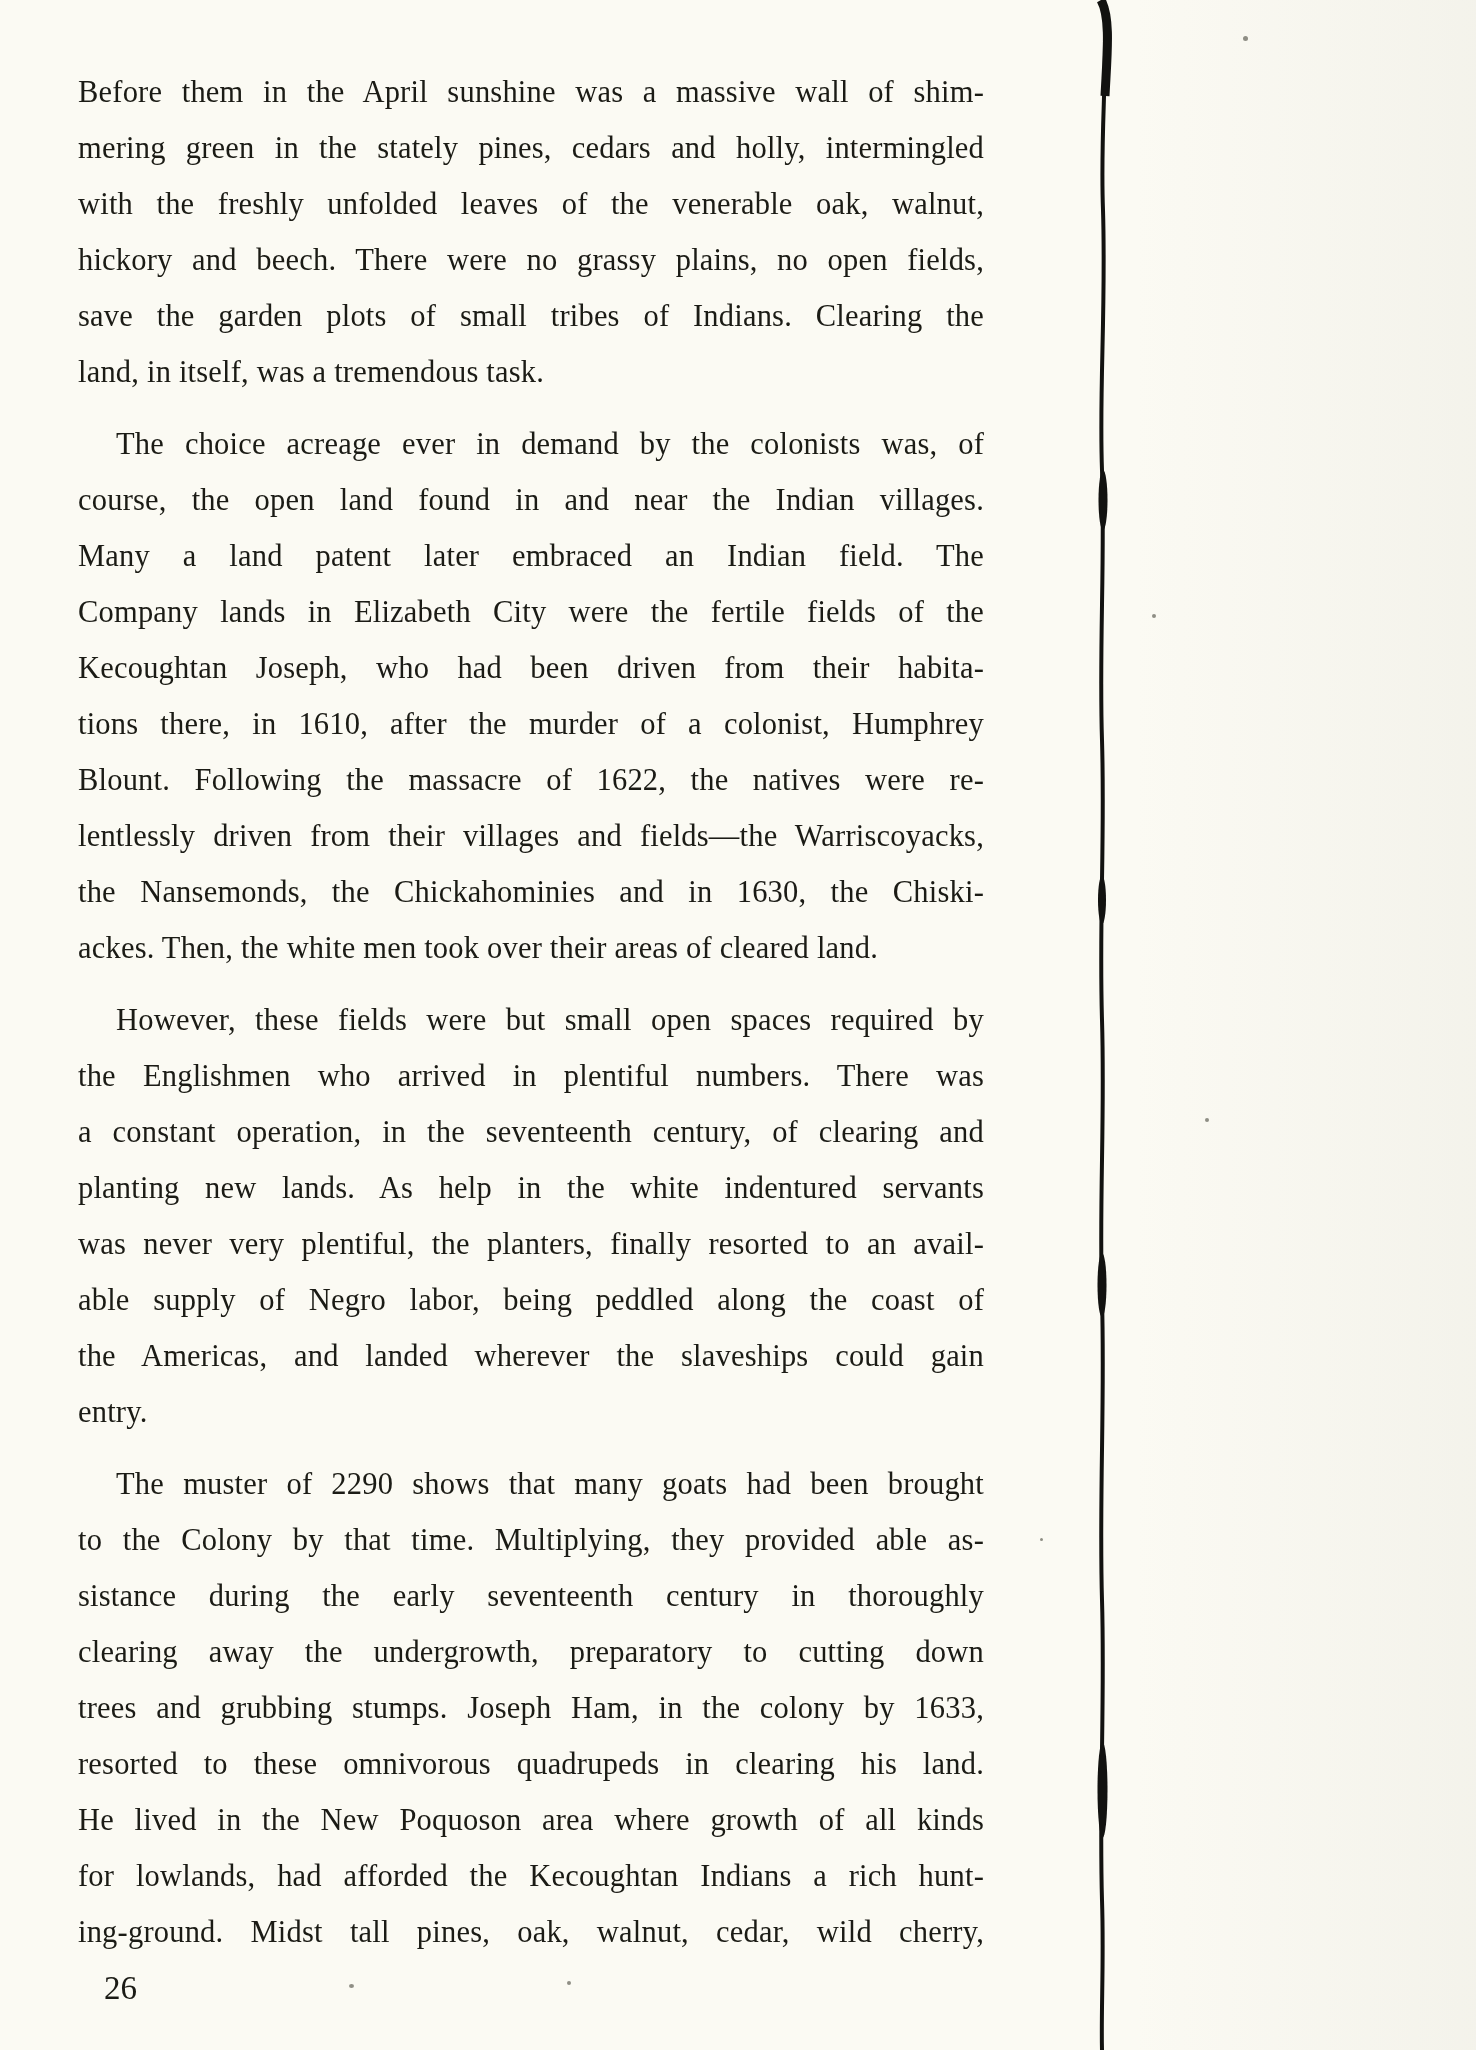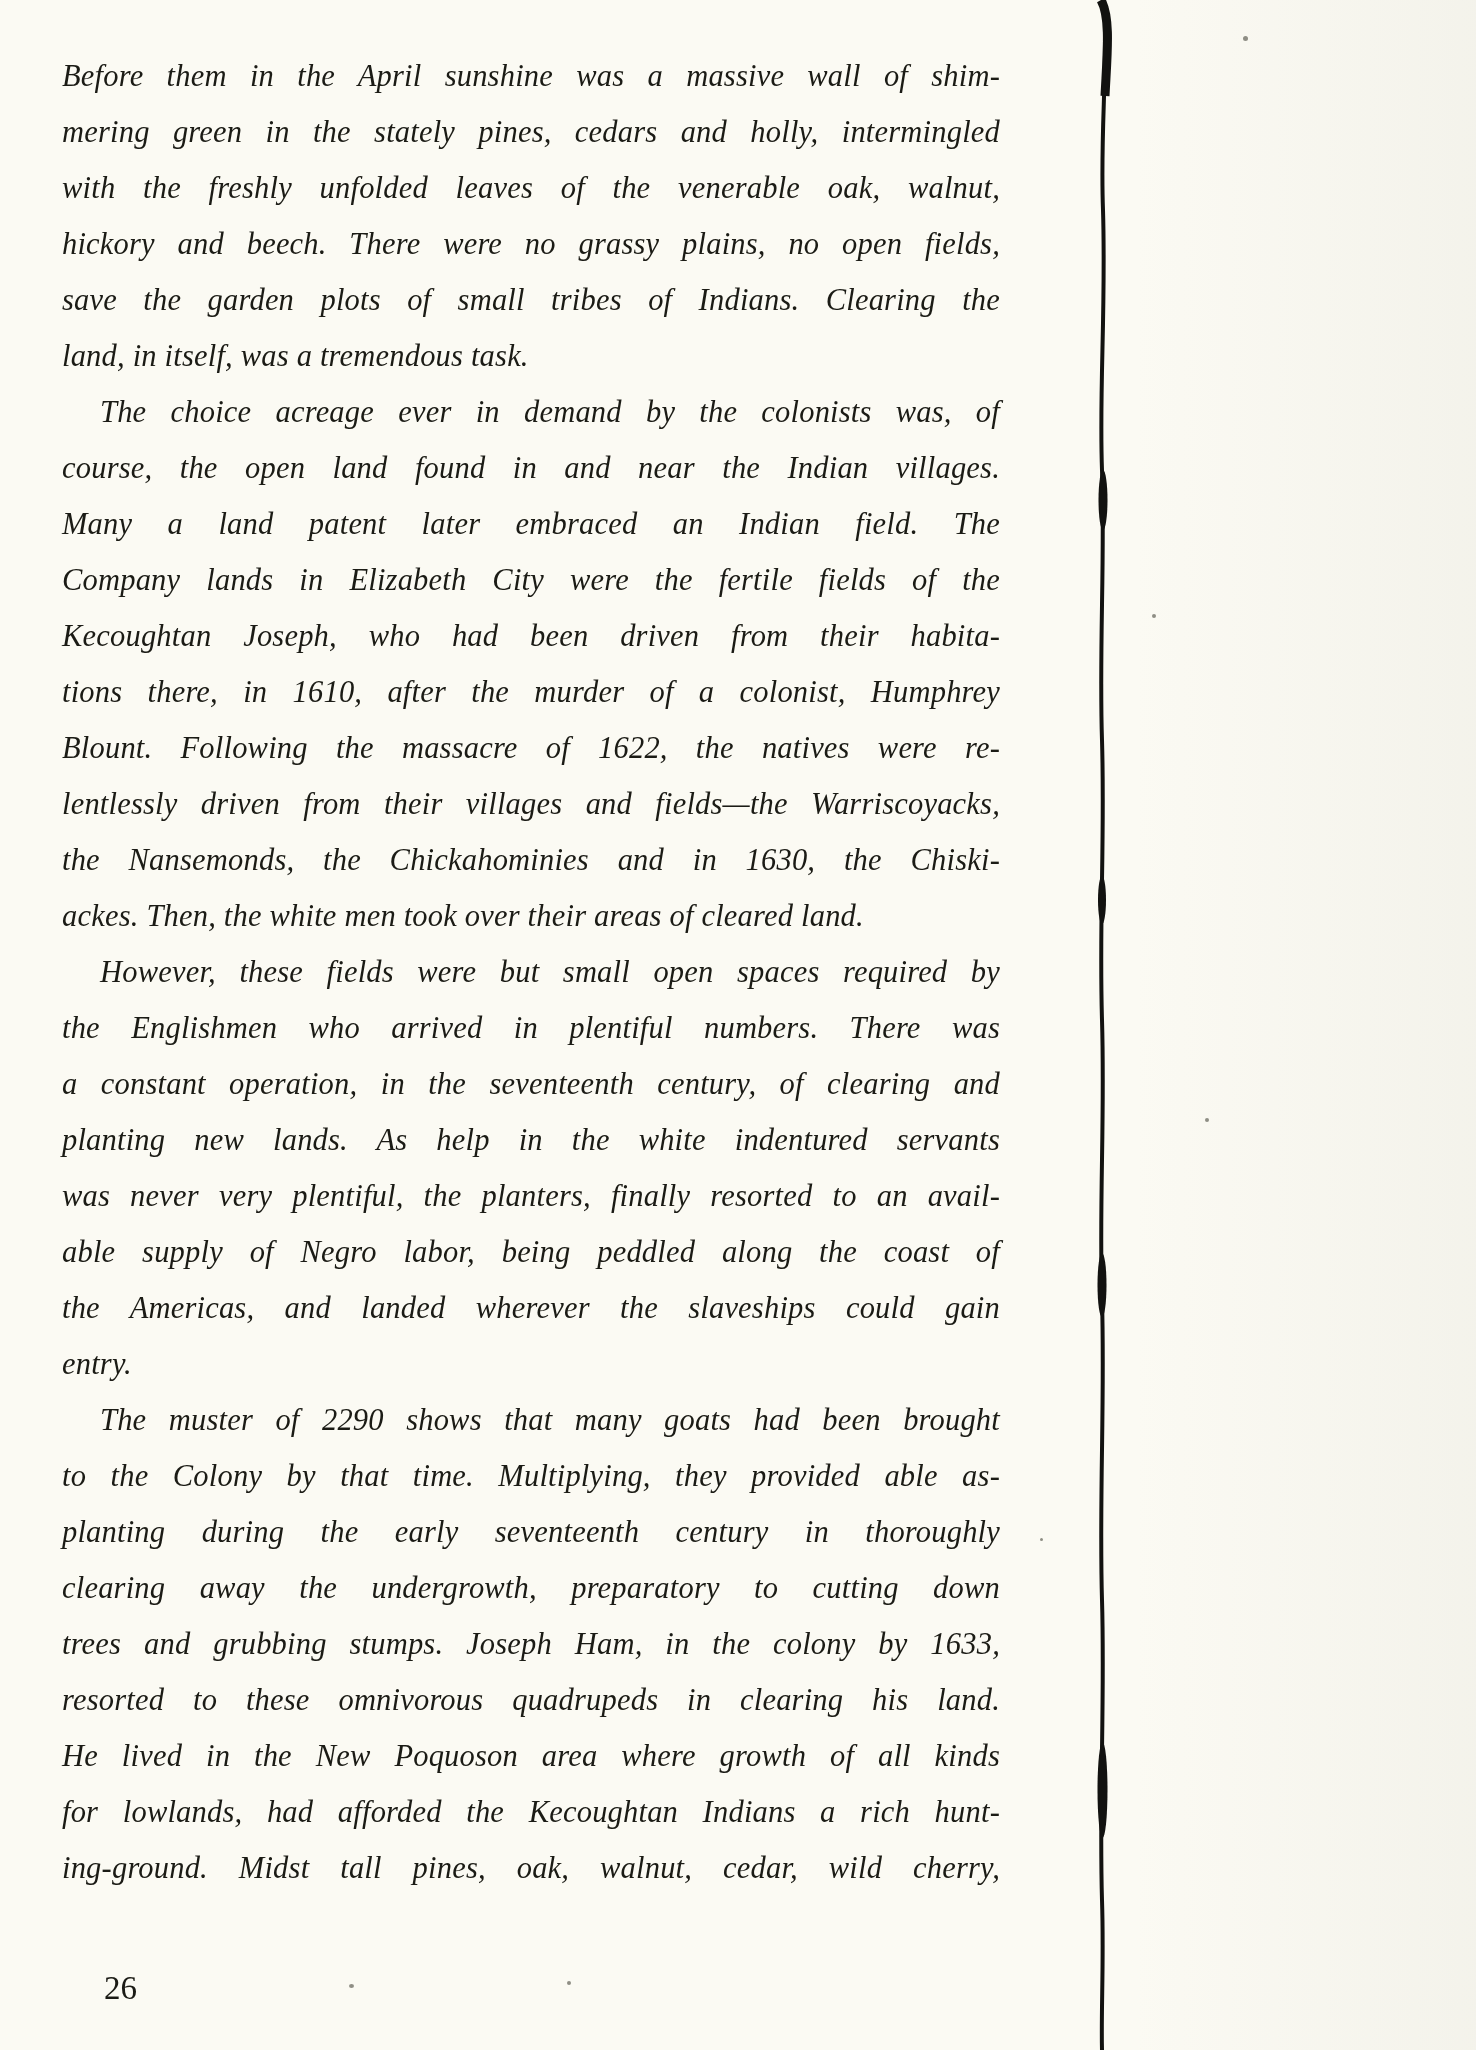--- a/index.html
+++ b/index.html
@@ -15,22 +15,21 @@
     color: #1b1b15;
     overflow: hidden;
   }
   #text-block {
     position: absolute;
     left: 62px;
     top: 48px;
     width: 938px;
   }
   .paragraph {
-    margin: 0;
-    font-style: italic;
+    margin: 16px;
   }
   .line {
     font-size: 30.5px;
     line-height: 56px;
     height: 56px;
     text-align: justify;
     text-align-last: justify;
     letter-spacing: 0.2px;
   }
   .line.last {
@@ -99,21 +98,21 @@
       <div class="line">a constant operation, in the seventeenth century, of clearing and</div>
       <div class="line">planting new lands. As help in the white indentured servants</div>
       <div class="line">was never very plentiful, the planters, finally resorted to an avail-</div>
       <div class="line">able supply of Negro labor, being peddled along the coast of</div>
       <div class="line">the Americas, and landed wherever the slaveships could gain</div>
       <div class="line last">entry.</div>
     </div>
     <div class="paragraph indented">
       <div class="line">The muster of 2290 shows that many goats had been brought</div>
       <div class="line">to the Colony by that time. Multiplying, they provided able as-</div>
-      <div class="line">planting during the early seventeenth century in thoroughly</div>
+      <div class="line">sistance during the early seventeenth century in thoroughly</div>
       <div class="line">clearing away the undergrowth, preparatory to cutting down</div>
       <div class="line">trees and grubbing stumps. Joseph Ham, in the colony by 1633,</div>
       <div class="line">resorted to these omnivorous quadrupeds in clearing his land.</div>
       <div class="line">He lived in the New Poquoson area where growth of all kinds</div>
       <div class="line">for lowlands, had afforded the Kecoughtan Indians a rich hunt-</div>
       <div class="line">ing-ground. Midst tall pines, oak, walnut, cedar, wild cherry,</div>
     </div>
   </main>
 
 <div id="page-number">26</div>

